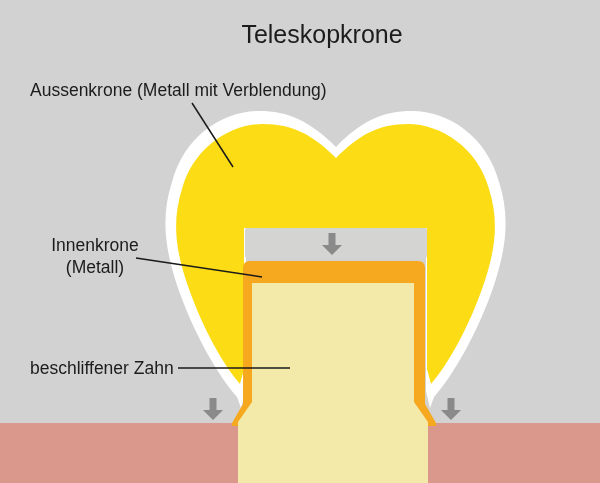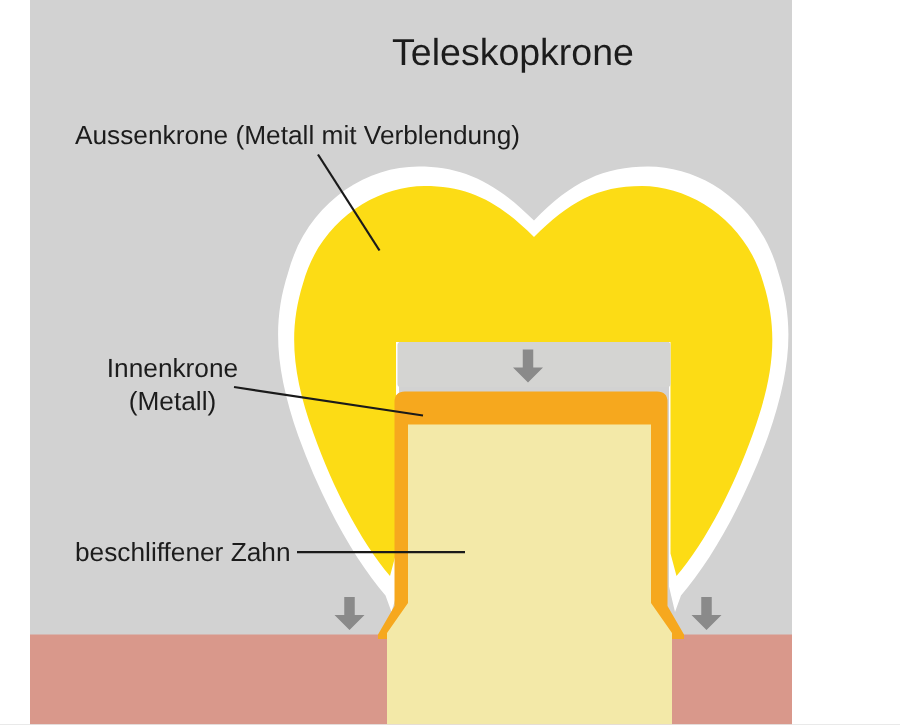--- a/index.html
+++ b/index.html
@@ -2,23 +2,22 @@
 <html><head>
 <meta charset="utf-8">
 <style>
   html,body{margin:0;padding:0;}
   body{
     font-family:"Liberation Sans", sans-serif;
     background:#ffffff;
   }
   #stage{
     position:relative;
-    width:508px;height:483px;
+    width:600px;height:483px;
     overflow:hidden;
-    margin-left:20px;
   }
   svg{display:block;}
   text{
     fill:#1c1c1c;
     font-family:"Liberation Sans", sans-serif;
   }
   .title-text{font-size:25px;}
   .label-text{font-size:17.5px;}
 </style>
 </head>

